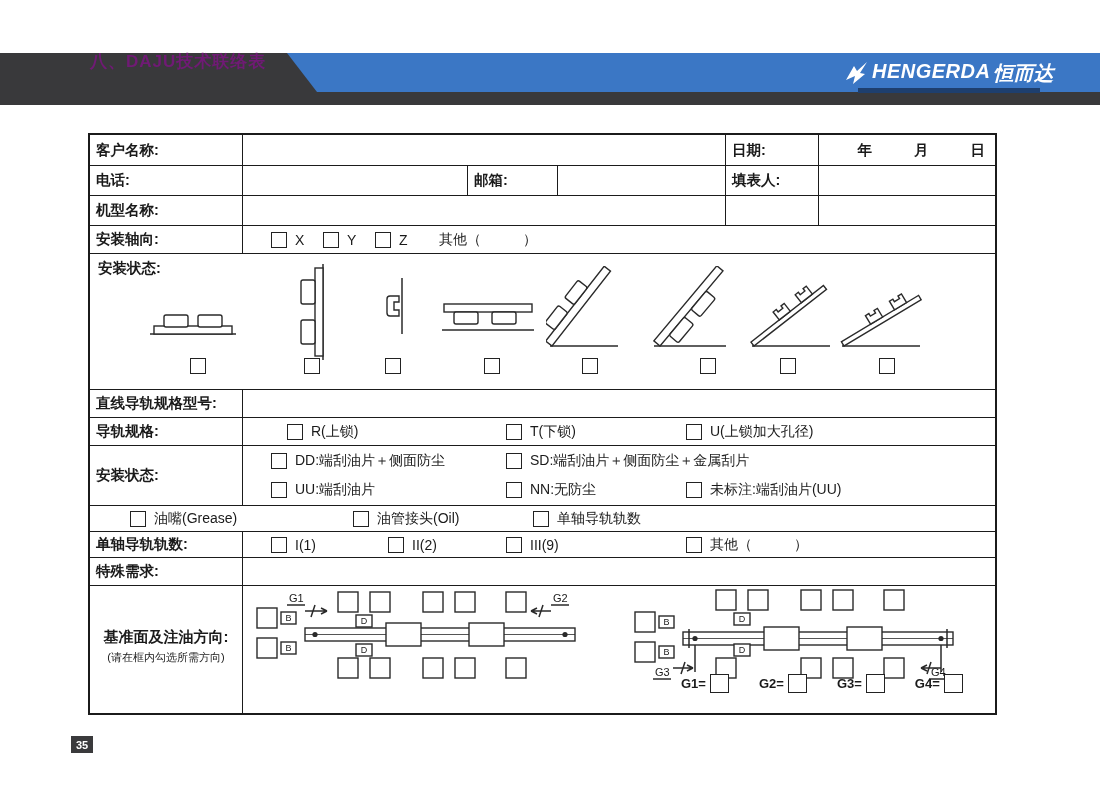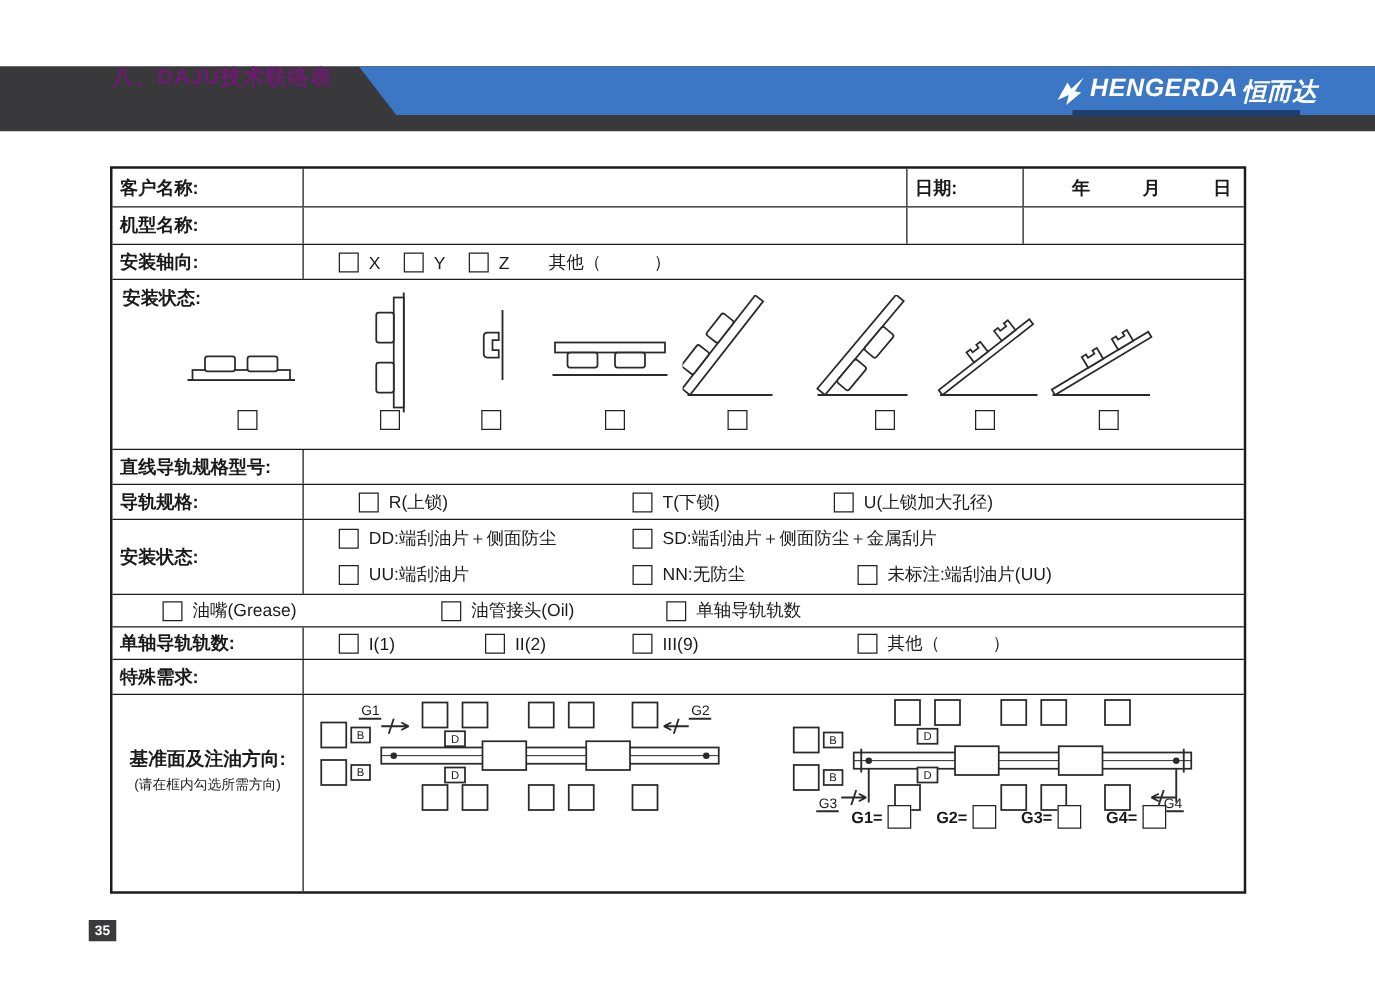--- a/index.html
+++ b/index.html
@@ -46,21 +46,21 @@
   .statelbl  { position:absolute; left:8px; top:5px; font-weight:bold; font-size:14.5px; }
   .dgm  { position:absolute; }
   .dgm svg { display:block; }
   .scb  { position:absolute; top:104px; }
 
   
   .datumlbl { display:block; padding-top:42px; text-align:center; }
   .datumsub { font-weight:normal; font-size:11px; margin-top:3px; }
   .datumcell{ display:block; }
   .dsvg { position:absolute; }
-  .geq  { position:absolute; left:438px; top:88px; display:flex; align-items:center; gap:20px; font-size:13px; font-weight:bold; }
+  .geq  { position:absolute; left:438px; top:88px; display:flex; align-items:center; gap:30px; font-size:13px; font-weight:bold; }
   .geq .grp { display:flex; align-items:center; gap:4px; }
   .geq .gcb { width:19px; height:19px; border:1.6px solid #222; background:#fff; }
 
   svg .ln   { stroke:#2a2a2a; stroke-width:1.5; fill:none; }
   svg .thin { stroke:#2a2a2a; stroke-width:.8; fill:none; }
   svg .bx   { stroke:#2a2a2a; stroke-width:1.4; fill:#fff; }
   svg .fl   { fill:#2a2a2a; stroke:none; }
   svg .gt   { font-family:"Liberation Sans",sans-serif; font-size:11px; fill:#1a1a1a; }
   svg .bt   { font-family:"Liberation Sans",sans-serif; font-size:9px; fill:#1a1a1a; text-anchor:middle; }
 </style>
@@ -87,20 +87,28 @@
     <div class="cell lbl w93">日期:</div>
     <div class="cell w177">
       <div class="ymd">
         <span>年</span>
         <span>月</span>
         <span>日</span>
       </div>
     </div>
   </div>
 
+  <div class="row" style="height:30px">
+    <div class="cell lbl">电话:</div>
+    <div class="cell w225"></div>
+    <div class="cell lbl w90">邮箱:</div>
+    <div class="cell grow"></div>
+    <div class="cell lbl w93">填表人:</div>
+    <div class="cell w177"></div>
+  </div>
 
   <div class="row" style="height:30px">
     <div class="cell lbl">机型名称:</div>
     <div class="cell grow"></div>
     <div class="cell w93"></div>
     <div class="cell w177"></div>
   </div>
 
   <div class="row" style="height:28px">
     <div class="cell lbl">安装轴向:</div>
@@ -208,21 +216,21 @@
   <div class="row" style="height:28px">
     <div class="cell lbl">直线导轨规格型号:</div>
     <div class="cell grow"></div>
   </div>
 
   <div class="row" style="height:28px">
     <div class="cell lbl">导轨规格:</div>
     <div class="cell grow">
       <span class="opt" style="left:44px"><span class="cb"></span><span>R(上锁)</span></span>
       <span class="opt" style="left:263px"><span class="cb"></span><span>T(下锁)</span></span>
-      <span class="opt" style="left:424px"><span class="cb"></span><span>U(上锁加大孔径)</span></span>
+      <span class="opt" style="left:443px"><span class="cb"></span><span>U(上锁加大孔径)</span></span>
     </div>
   </div>
 
   <div class="row" style="height:60px">
     <div class="cell lbl">安装状态:</div>
     <div class="cell grow" style="flex-direction:column">
       <div class="subline">
         <span class="opt" style="left:28px"><span class="cb"></span><span>DD:端刮油片＋侧面防尘</span></span>
         <span class="opt" style="left:263px"><span class="cb"></span><span>SD:端刮油片＋侧面防尘＋金属刮片</span></span>
       </div>

